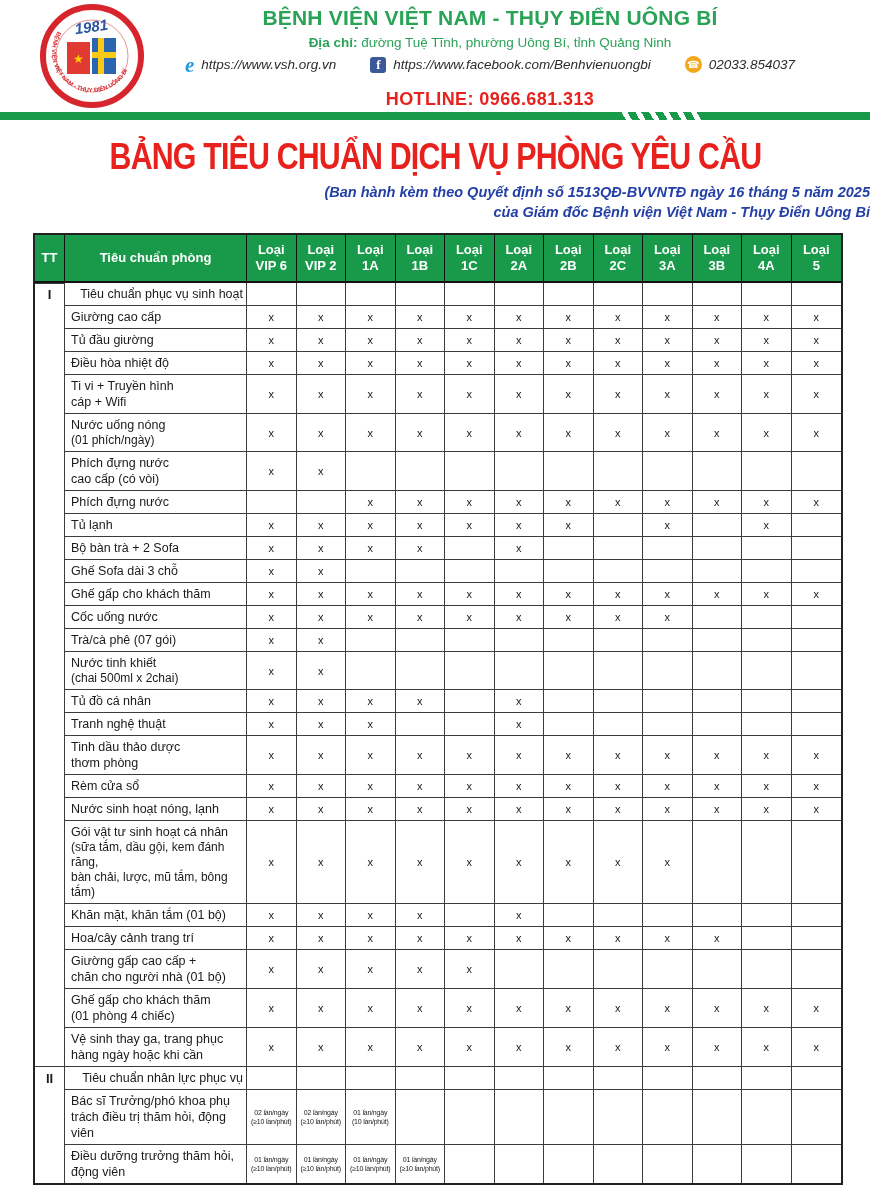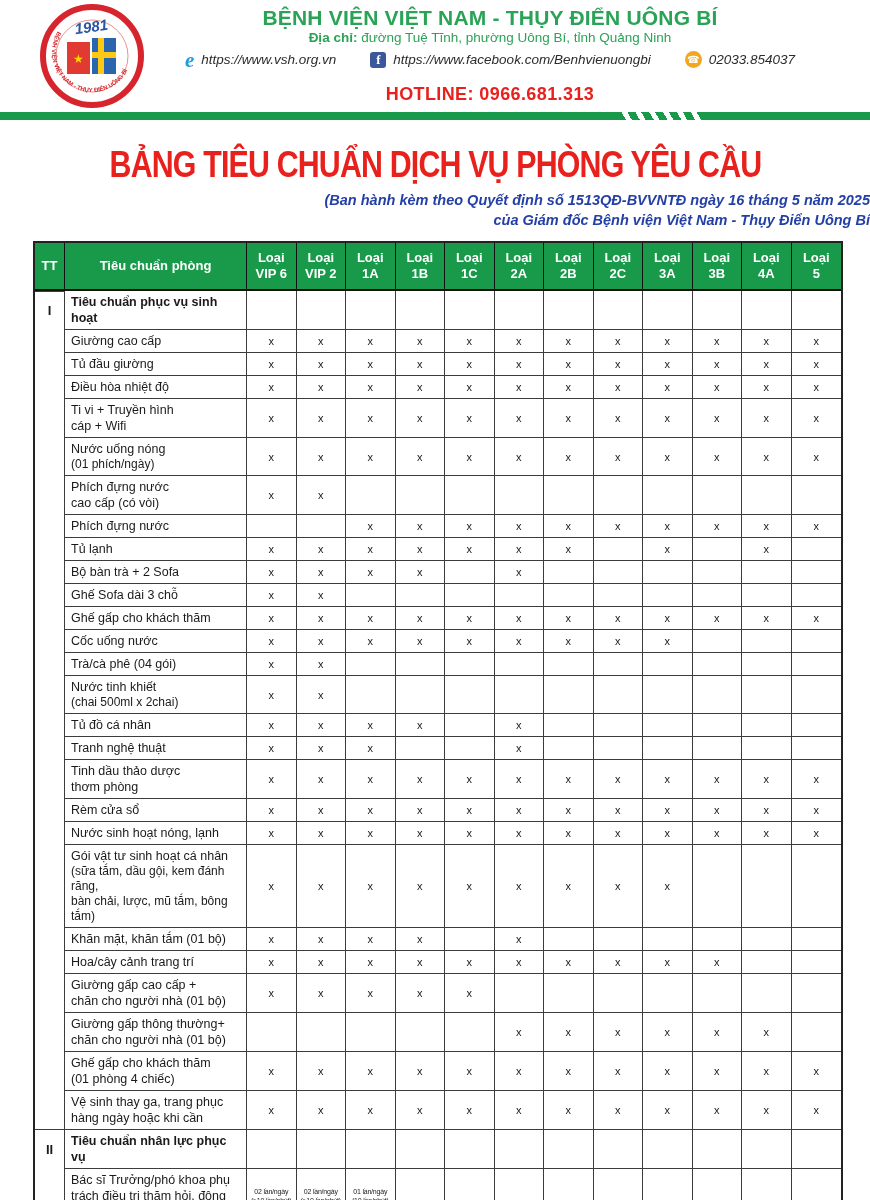--- a/index.html
+++ b/index.html
@@ -12,61 +12,61 @@
     width:870px;height:1200px;background:#fff;overflow:hidden;
     font-family:"Liberation Sans","DejaVu Sans",sans-serif;color:var(--ink);
   }
   .page{width:870px;height:1200px;position:relative;}
 
   
   .header{position:relative;padding-top:6px;height:106px;}
   .logo{position:absolute;left:40px;top:4px;width:104px;height:104px;}
   .header-text{margin-left:110px;width:760px;text-align:center;}
   .hospital-name{color:var(--green-text);font-weight:bold;font-size:21px;letter-spacing:.2px;}
-  .address-line{color:var(--green-text);font-size:13.5px;}
+  .address-line{color:var(--green-text);font-size:13.5px;margin-top:5px;}
   .address-line b{font-weight:bold;}
   .contact-line{display:flex;justify-content:center;align-items:center;gap:34px;margin-top:6px;
     font-size:13.5px;font-style:italic;color:#2b2b2b;}
   .contact-item{display:flex;align-items:center;gap:7px;}
   .ie-icon{color:#1e9ce0;font-weight:bold;font-style:italic;font-size:21px;line-height:16px;
     font-family:"Liberation Serif","DejaVu Serif",serif;}
   .fb-icon{width:16px;height:16px;border-radius:3px;background:#3b5998;color:#fff;font-weight:bold;
     display:inline-flex;align-items:center;justify-content:center;font-size:13px;font-style:normal;
     font-family:"Liberation Serif","DejaVu Serif",serif;}
   .ph-icon{width:17px;height:17px;border-radius:50%;background:#f2a71f;color:#fff;
     display:inline-flex;align-items:center;justify-content:center;font-size:10px;font-style:normal;}
   .hotline{color:var(--red);font-weight:bold;font-size:18px;margin-top:16px;letter-spacing:.4px;}
 
   
   .divider{height:8px;background:var(--green);margin-top:6px;position:relative;}
   .divider-stripes{position:absolute;left:618px;top:0;bottom:0;width:86px;
     background:repeating-linear-gradient(60deg,rgba(255,255,255,0) 0 7px,#fff 7px 12px);}
 
   
-  .doc-title{text-align:center;margin-top:24px;height:42px;}
+  .doc-title{text-align:center;margin-top:16px;height:42px;}
   .doc-title span{display:inline-block;color:var(--red);font-weight:bold;font-size:37px;
     letter-spacing:-1px;transform:scaleX(.82);transform-origin:center;white-space:nowrap;}
   .doc-subtitle{text-align:right;color:var(--blue);font-style:italic;font-weight:bold;
     font-size:14.5px;line-height:1.4;margin-top:4px;}
 
   
   table.standards{border-collapse:separate;border-spacing:0;table-layout:fixed;
     width:806px;margin:10px 0 0 33px;border:2px solid var(--outer);}
   col.c-tt{width:30px;} col.c-label{width:182px;} col.c-val{width:49.5px;}
   th{background:var(--green);color:#fff;font-weight:bold;font-size:13px;line-height:1.25;
     border-right:1px solid #111;border-bottom:2px solid #111;padding:7px 1px;vertical-align:middle;text-align:center;}
   th:last-child{border-right:none;}
   td{border-right:1px solid var(--line);border-top:1px solid var(--line);vertical-align:middle;}
   td:last-child{border-right:none;}
   tr:first-child td{border-top:none;}
   .tt-cell{text-align:center;font-weight:bold;font-size:13px;border-top:none !important;}
   tr.section .tt-cell{border-top:1px solid var(--line) !important;}
   .criteria-cell{font-size:12.5px;line-height:1.28;padding:3px 3px 3px 6px;}
   .criteria-cell .small{font-size:12px;line-height:1.25;}
-  tr.section .criteria-cell{font-weight:bold;}
+  tr.section .criteria-cell{font-weight:normal;text-align:right;}
   .value-cell{text-align:center;font-size:11px;white-space:pre-line;padding:1px 0;}
   .value-cell.tiny{font-size:7px;line-height:1.35;letter-spacing:-.2px;}
 </style>
 </head>
 <body>
 
 <div class="page">
 
   <div class="header">
     <svg class="logo" viewBox="0 0 104 104">
@@ -424,21 +424,21 @@
           <td class="value-cell">x</td>
           <td class="value-cell">x</td>
           <td class="value-cell">x</td>
           <td class="value-cell"></td>
           <td class="value-cell"></td>
           <td class="value-cell"></td>
         </tr>
         <tr>
           <td class="tt-cell"></td>
           <td class="criteria-cell">
-            <div>Trà/cà phê (04 gói)</div>
+            <div>Trà/cà phê (07 gói)</div>
           </td>
           <td class="value-cell">x</td>
           <td class="value-cell">x</td>
           <td class="value-cell"></td>
           <td class="value-cell"></td>
           <td class="value-cell"></td>
           <td class="value-cell"></td>
           <td class="value-cell"></td>
           <td class="value-cell"></td>
           <td class="value-cell"></td>
@@ -622,39 +622,20 @@
           <td class="value-cell">x</td>
           <td class="value-cell">x</td>
           <td class="value-cell">x</td>
           <td class="value-cell">x</td>
           <td class="value-cell"></td>
           <td class="value-cell"></td>
           <td class="value-cell"></td>
           <td class="value-cell"></td>
           <td class="value-cell"></td>
           <td class="value-cell"></td>
-          <td class="value-cell"></td>
-        </tr>
-        <tr>
-          <td class="tt-cell"></td>
-          <td class="criteria-cell">
-            <div>Giường gấp thông thường+</div>
-            <div>chăn cho người nhà (01 bộ)</div>
-          </td>
-          <td class="value-cell"></td>
-          <td class="value-cell"></td>
-          <td class="value-cell"></td>
-          <td class="value-cell"></td>
-          <td class="value-cell"></td>
-          <td class="value-cell">x</td>
-          <td class="value-cell">x</td>
-          <td class="value-cell">x</td>
-          <td class="value-cell">x</td>
-          <td class="value-cell">x</td>
-          <td class="value-cell">x</td>
           <td class="value-cell"></td>
         </tr>
         <tr>
           <td class="tt-cell"></td>
           <td class="criteria-cell">
             <div>Ghế gấp cho khách thăm</div>
             <div>(01 phòng 4 chiếc)</div>
           </td>
           <td class="value-cell">x</td>
           <td class="value-cell">x</td>

